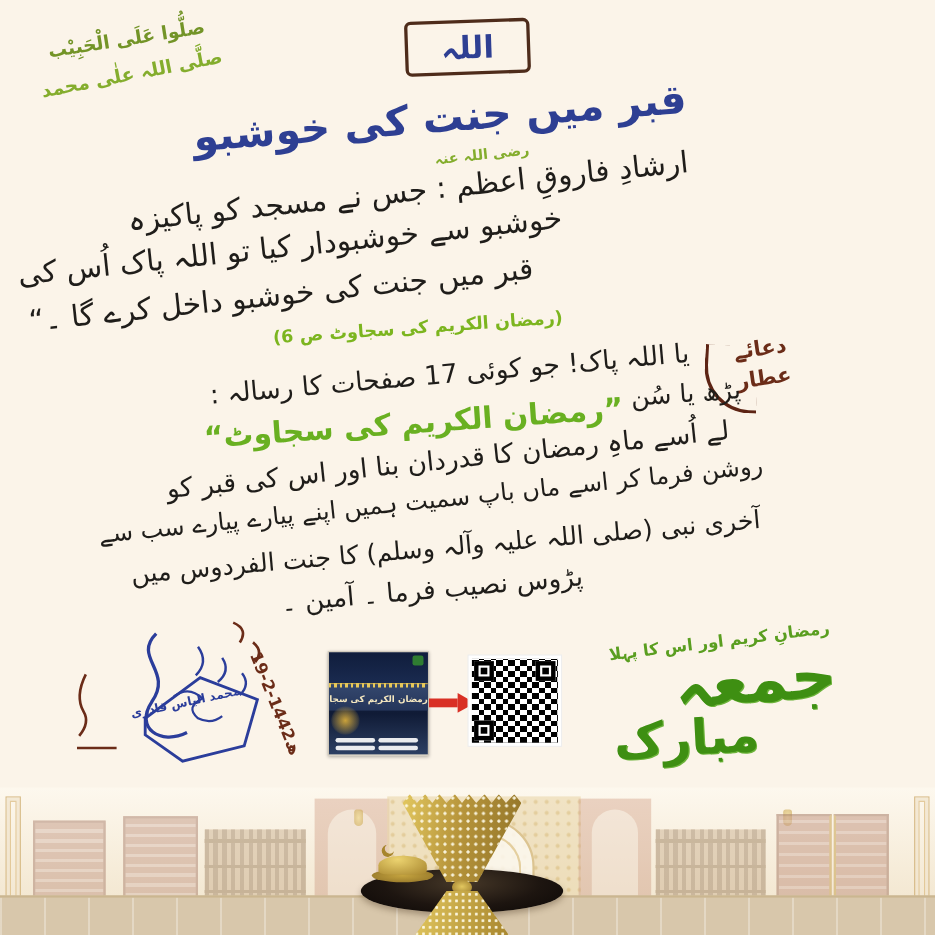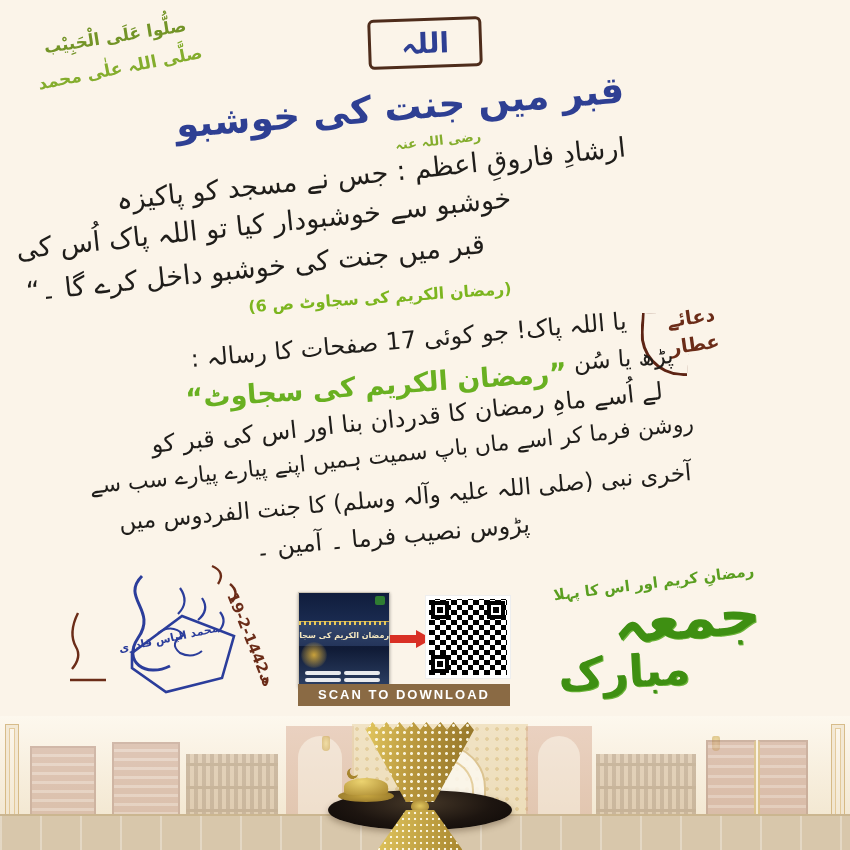--- a/index.html
+++ b/index.html
@@ -232,21 +232,20 @@
         <i></i>
       </div>
     <div class="finder f-tr">
         <i></i>
       </div>
     <div class="finder f-bl">
         <i></i>
       </div>
   </div>
 
-  <div class="banner">SCAN TO DOWNLOAD</div>
 
   <div class="urdu greet-intro">رمضانِ کریم اور اس کا پہلا</div>
   <div class="urdu jumma">جمعہ</div>
   <div class="urdu mubarak">مبارک</div>
 
   <div class="scene">
     <div class="gold-frame gf-l"></div>
     <div class="gold-frame gf-r"></div>
     <div class="panel p1"></div>
     <div class="panel p2"></div>

